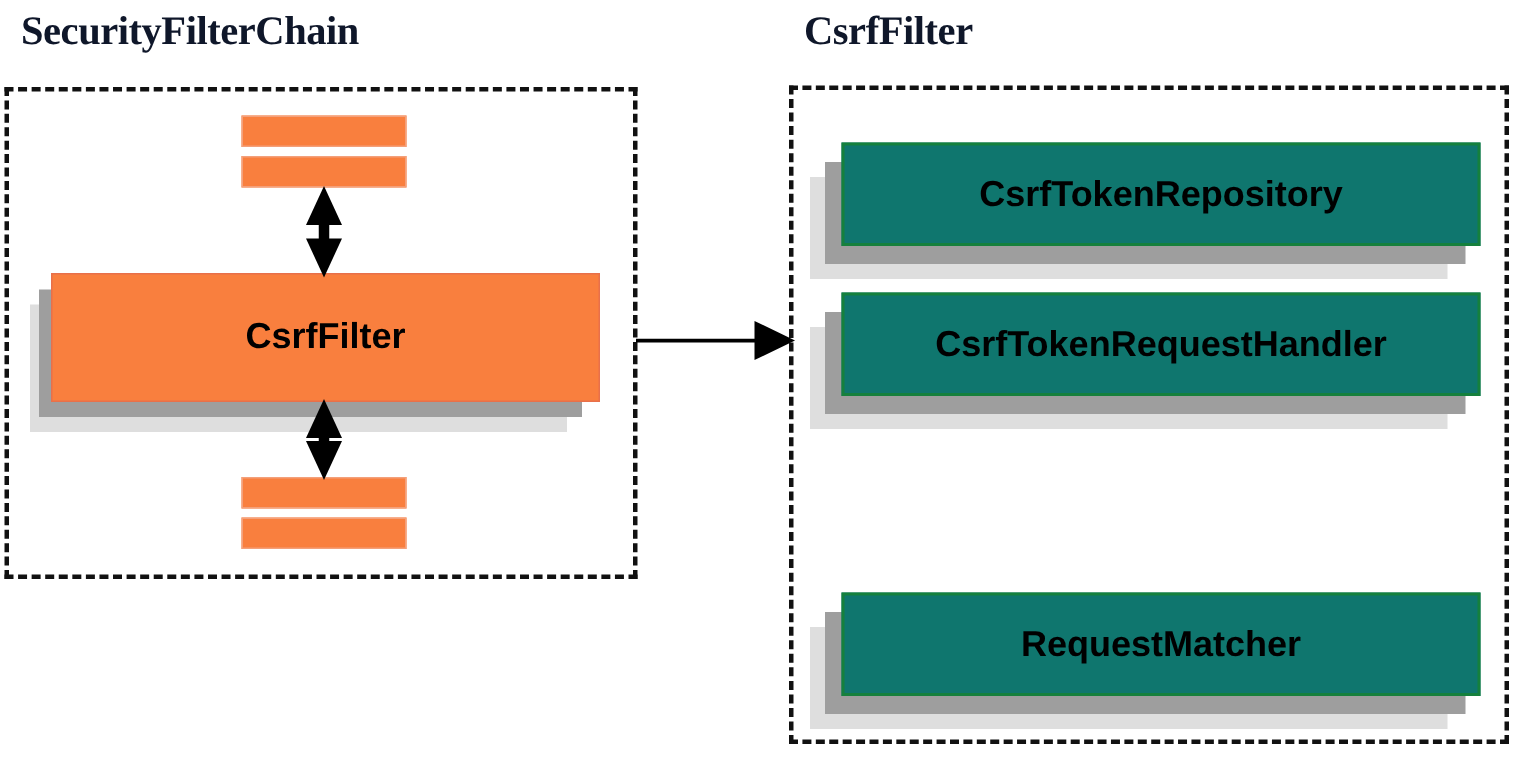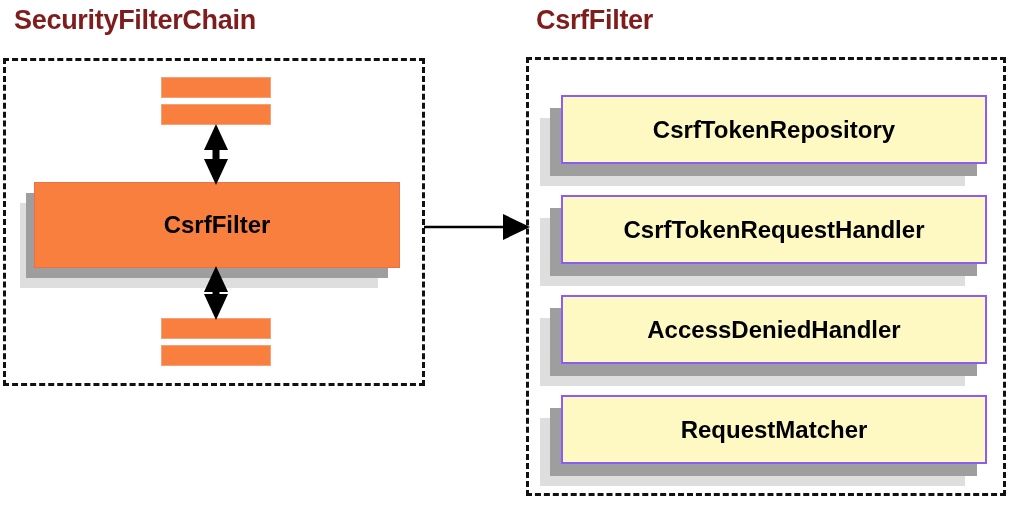--- a/index.html
+++ b/index.html
@@ -15,25 +15,25 @@
     position: relative;
     width: 1010px;
     height: 505px;
     background: #ffffff;
     overflow: hidden;
   }
 
   
   .panel-title {
     position: absolute;
-    font-family: Liberation Sans, sans-serif;
+    font-family: Liberation Serif, serif;
     font-weight: bold;
     font-size: 27px;
     line-height: 30px;
-    color: #7f1d1d;
+    color: #0f172a;
     white-space: nowrap;
     letter-spacing: -0.3px;
   }
   #title-left  { left: 14px;  top: 5px; }
   #title-right { left: 536px; top: 5px; }
 
   
   .group-box {
     position: absolute;
     border: 3px dashed #111111;
@@ -49,22 +49,22 @@
   .stack .shadow-near,
   .stack .face {
     position: absolute;
     box-sizing: border-box;
   }
   .stack .shadow-far  { background: #dedede; }
   .stack .shadow-near { background: #9e9e9e; }
 
   
   .comp-blue .face {
-    background: #fef9c3;
-    border: 2px solid #8b5cf6;
+    background: #0f766e;
+    border: 2px solid #15803d;
   }
   
   .comp-orange .face {
     background: #f97f3e;
     border: 1px solid #e8704a;
   }
 
   .comp-label {
     position: absolute;
     left: 0; right: 0; top: 50%;
@@ -130,27 +130,20 @@
   </div>
 
   <div class="stack comp-blue" style="left:540px; top:195px; width:447px; height:88px;">
     <div class="shadow-far" style="left:0px; top:23px; width:425px; height:68px;"></div>
     <div class="shadow-near" style="left:10px; top:13px; width:427px; height:68px;"></div>
     <div class="face" style="left:21px; top:0px; width:426px; height:69px;">
       <div class="comp-label">CsrfTokenRequestHandler</div>
     </div>
   </div>
 
-  <div class="stack comp-blue" style="left:540px; top:295px; width:447px; height:91px;">
-    <div class="shadow-far" style="left:0px; top:23px; width:425px; height:68px;"></div>
-    <div class="shadow-near" style="left:10px; top:13px; width:427px; height:68px;"></div>
-    <div class="face" style="left:21px; top:0px; width:426px; height:69px;">
-      <div class="comp-label">AccessDeniedHandler</div>
-    </div>
-  </div>
 
   <div class="stack comp-blue" style="left:540px; top:395px; width:447px; height:91px;">
     <div class="shadow-far" style="left:0px; top:23px; width:425px; height:68px;"></div>
     <div class="shadow-near" style="left:10px; top:13px; width:427px; height:68px;"></div>
     <div class="face" style="left:21px; top:0px; width:426px; height:69px;padding-left:28px;">
       <div class="comp-label">RequestMatcher</div>
     </div>
   </div>
 
   <svg id="arrow-layer" viewBox="0 0 1010 505">

